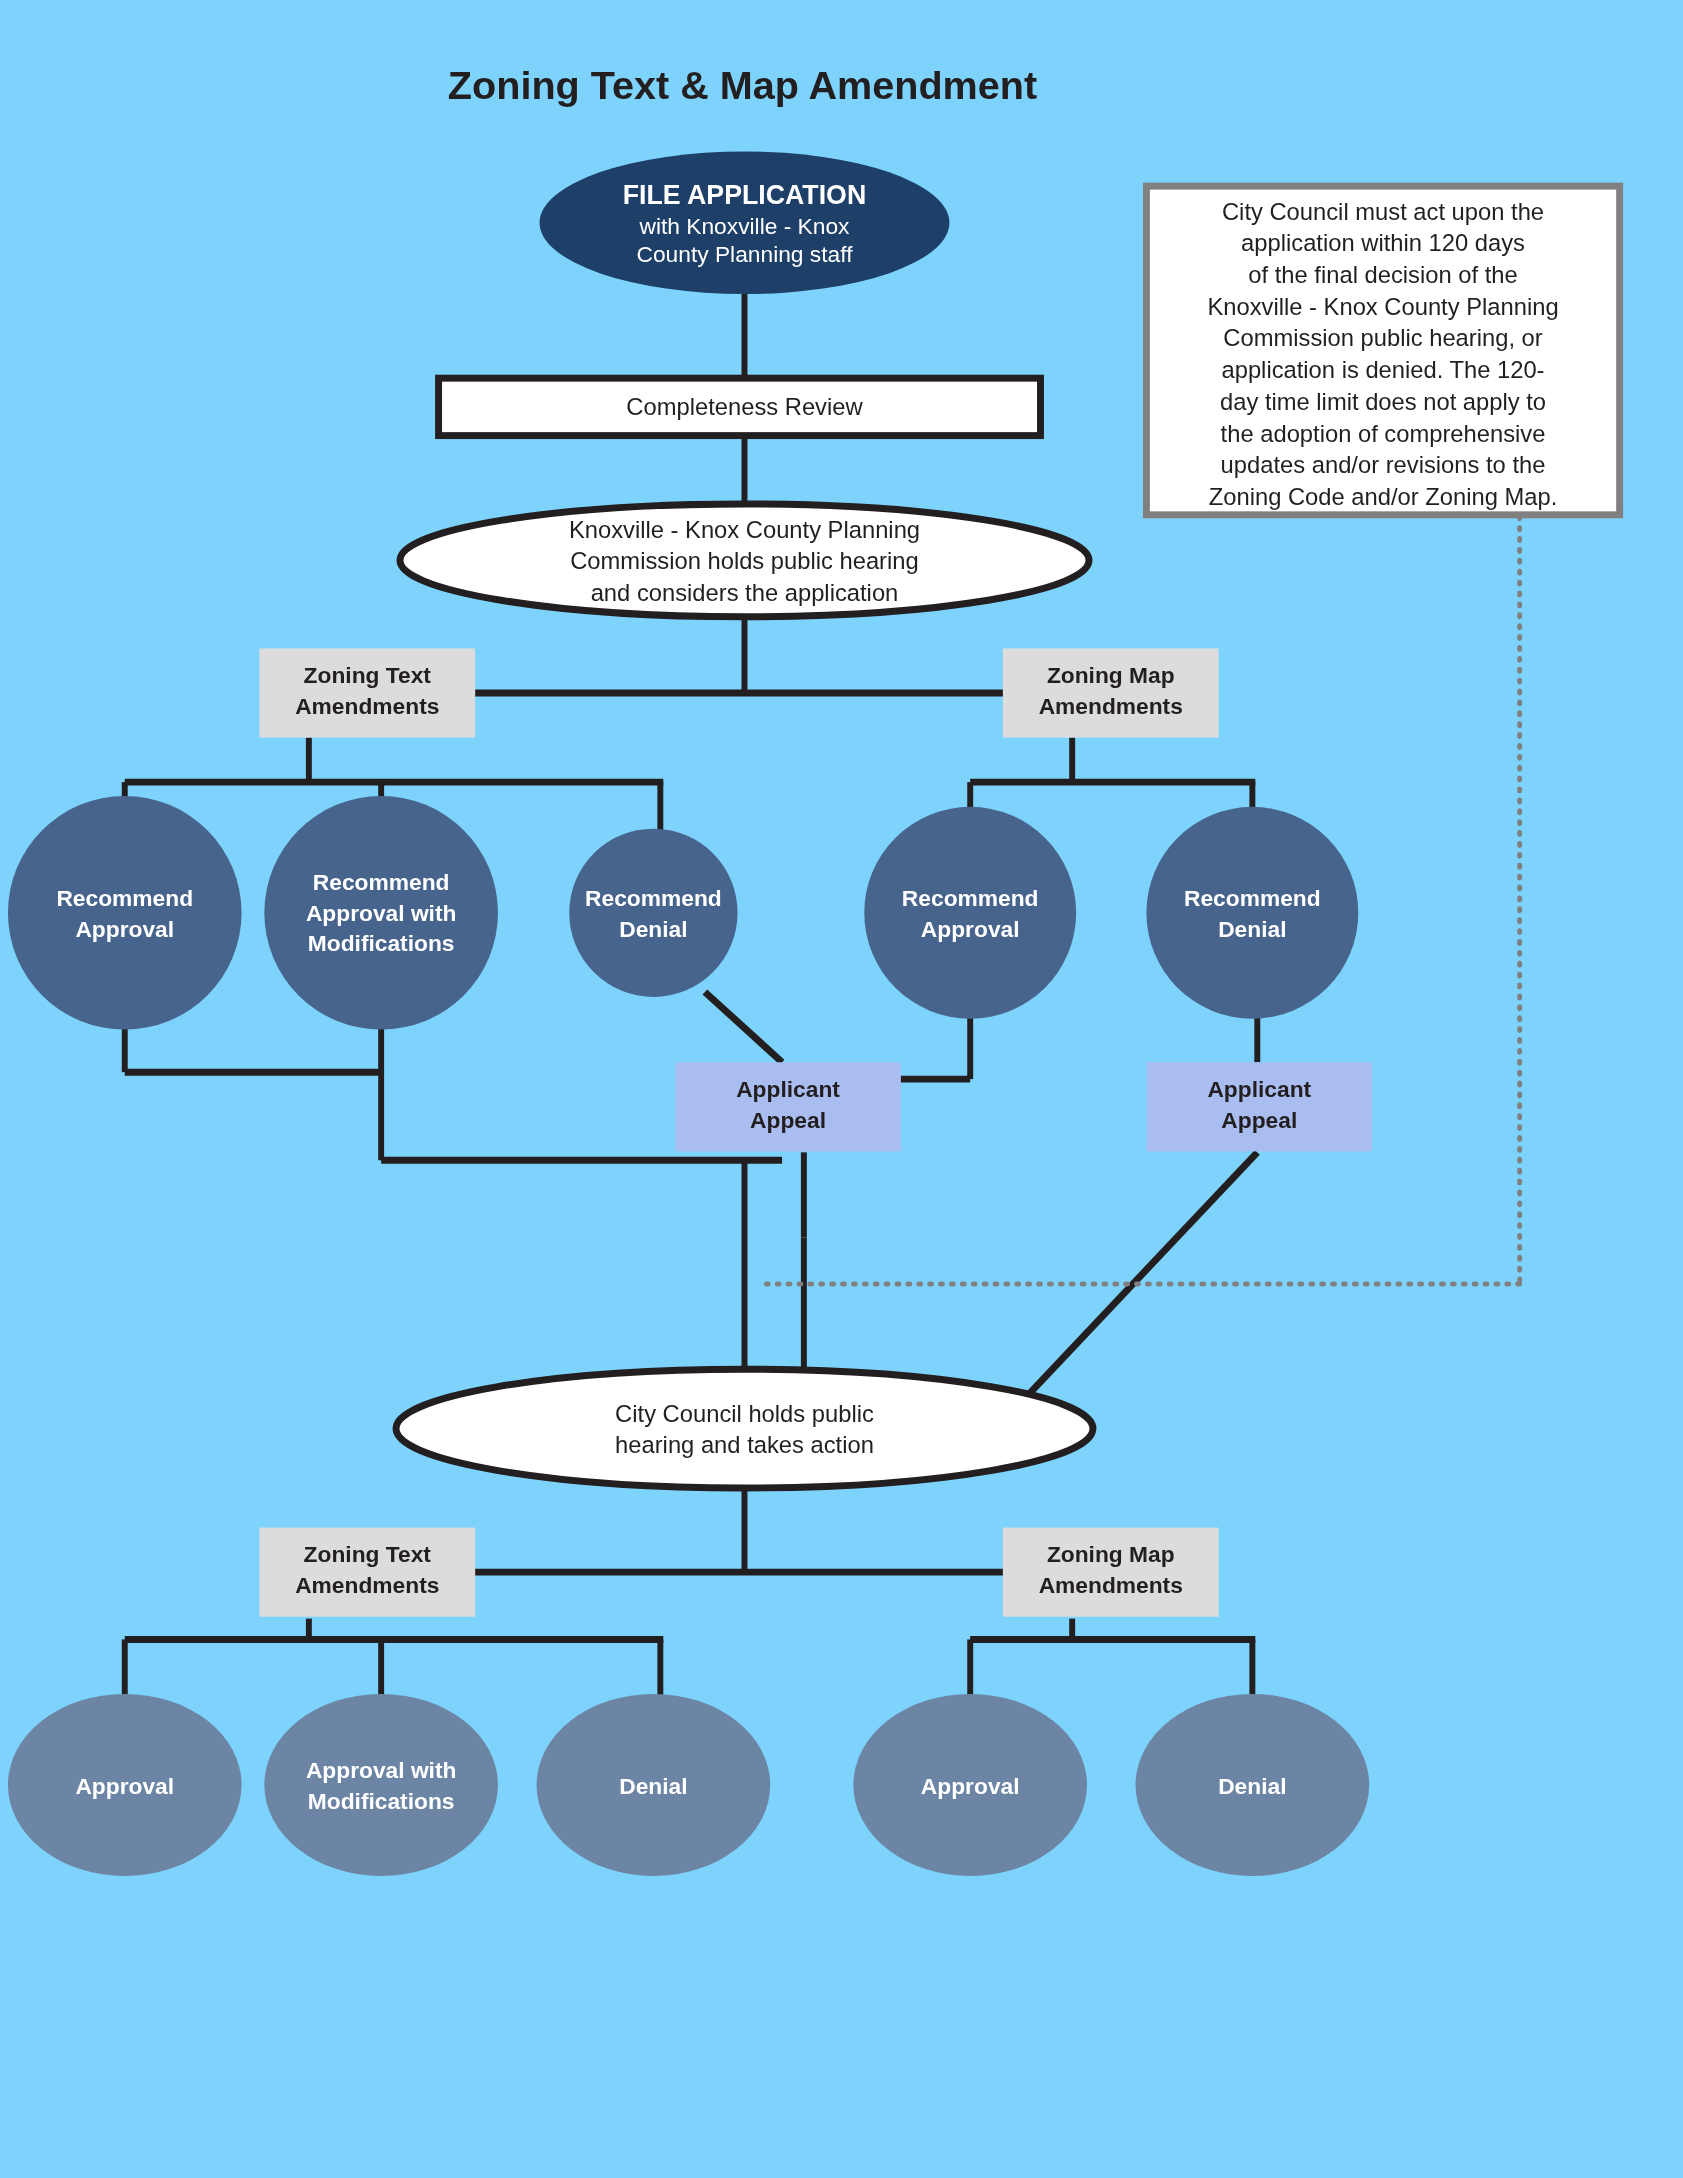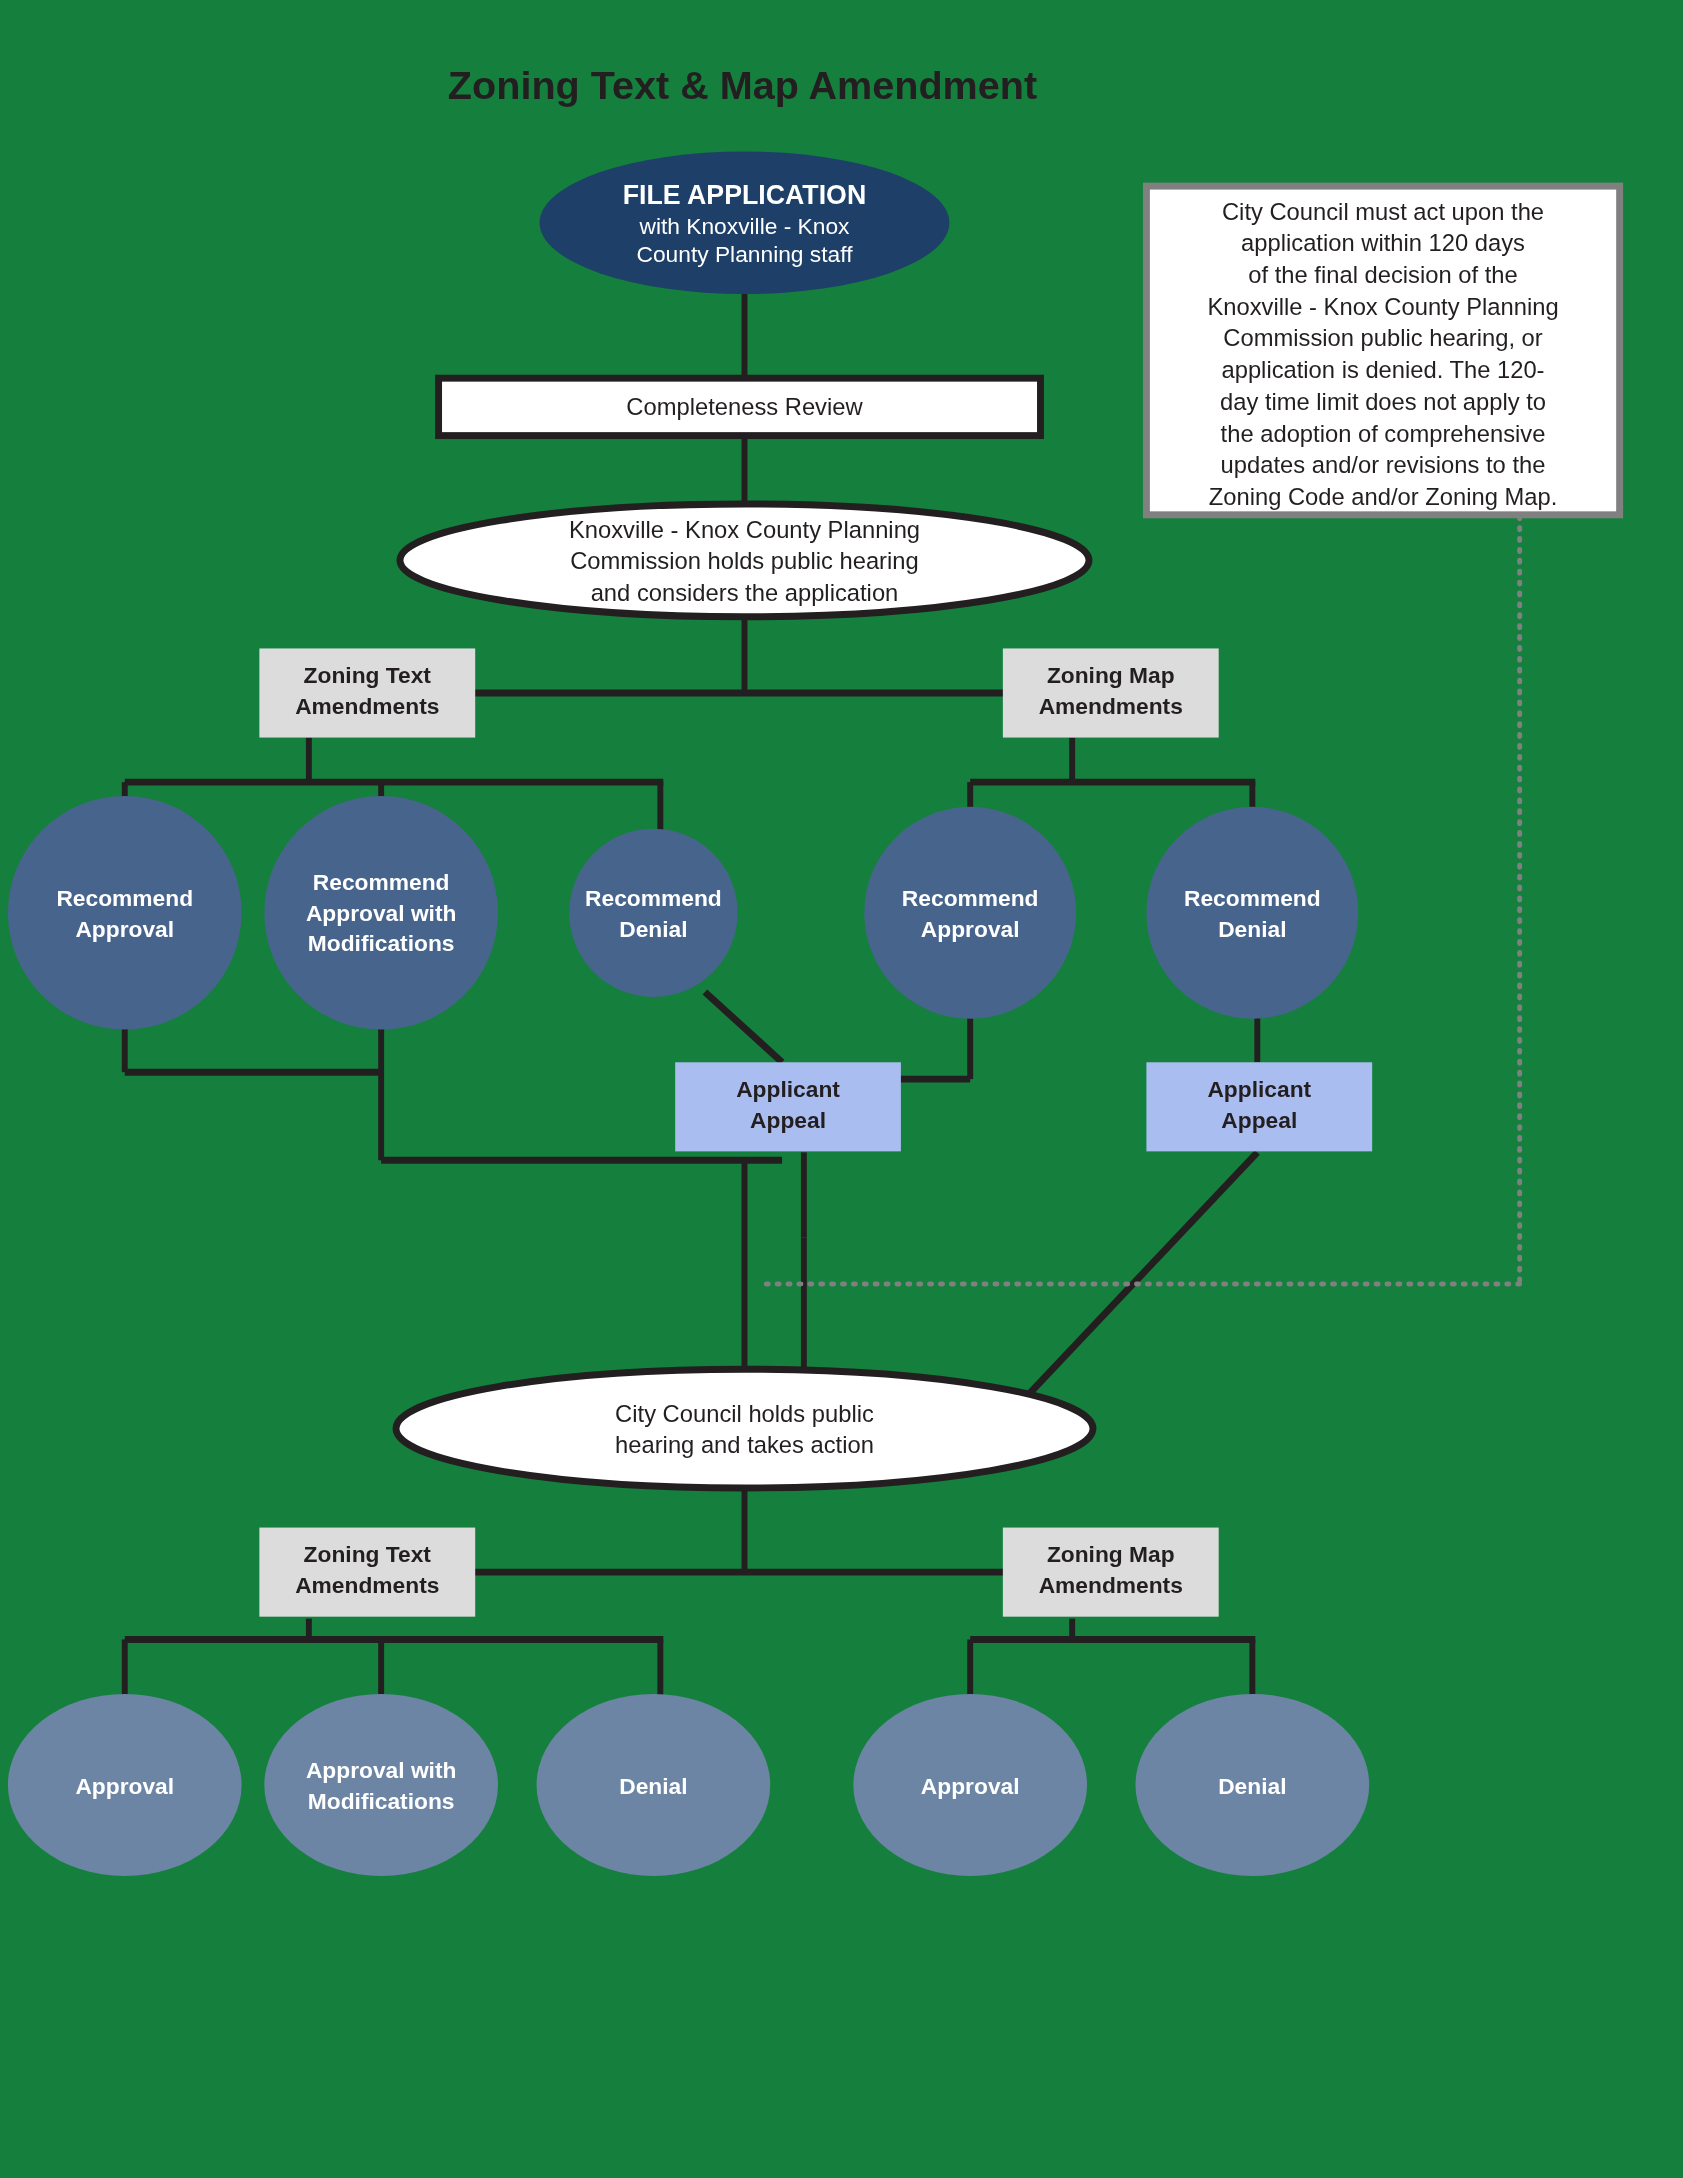--- a/index.html
+++ b/index.html
@@ -4,21 +4,21 @@
 <style>
   html, body {
     margin: 0;
     padding: 0;
     background: #ffffff;
   }
   #page {
     position: relative;
     width: 1683px;
     height: 2178px;
-    background: #15803d;
+    background: #7dd3fc;
     font-family: "Liberation Sans", sans-serif;
     overflow: hidden;
   }
   svg.chart {
     position: absolute;
     top: 0; left: 0;
     width: 1683px;
     height: 2178px;
   }
   text { font-family: "Liberation Sans", sans-serif; }

